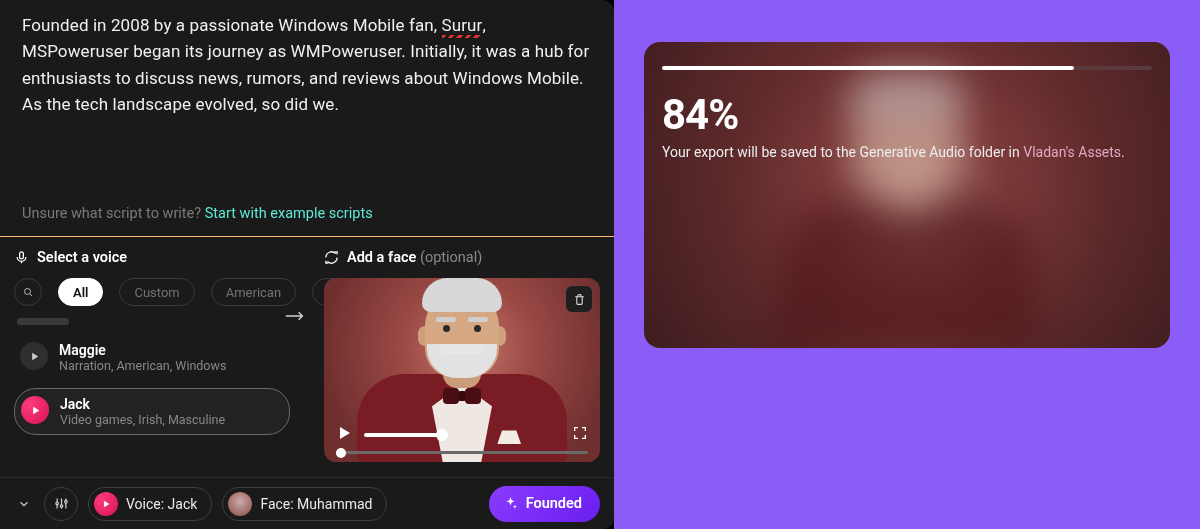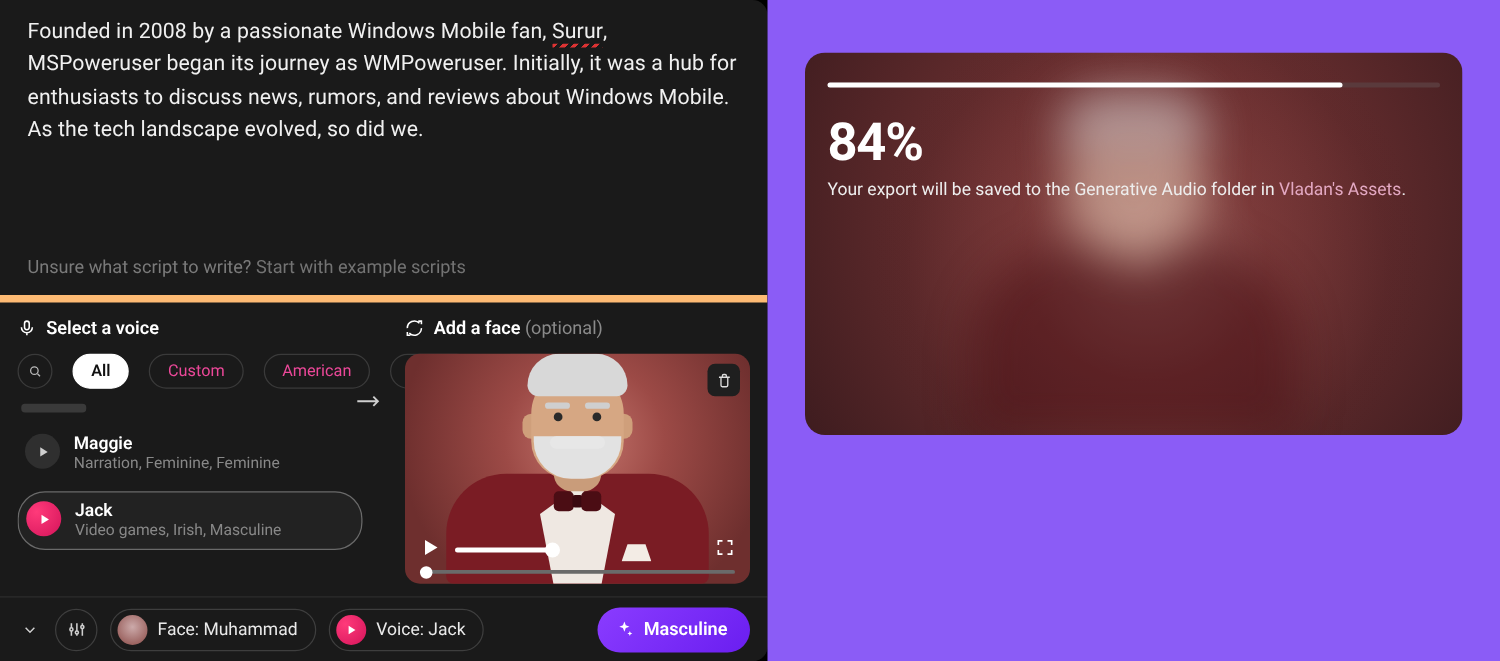--- a/index.html
+++ b/index.html
@@ -8,34 +8,34 @@
   .left { width: 614px; height: 100%; background: #1a1a1a; display: flex; flex-direction: column; border-radius: 0 12px 12px 0; overflow: hidden; }
   .right { flex: 1; height: 100%; background: #8b5cf6; position: relative; }
 
   
   .script-area { padding: 12px 22px 0 22px; }
   .script-text { font-size: 17px; line-height: 1.55; color: #f0f0f0; font-weight: 400; letter-spacing: .1px; }
   .surur { position: relative; }
   .surur::after { content:""; position:absolute; left:0; right:0; bottom:-3px; height:3px;
     background: repeating-linear-gradient(135deg,#d33 0 3px,transparent 3px 6px); }
   .hint-row { padding: 0 22px 14px 22px; font-size: 14.5px; color: #7a7a7a; margin-top: 88px; }
-  .hint-row .action { color: #737373; }
-
-  .panels { flex: 1; display: flex; border-top: 6px solid #fdba74; min-height: 0; }
+  .hint-row .action { color: #5eead4; }
+
+  .panels { flex: 1; display: flex; border-top: 1px solid #fdba74; min-height: 0; }
   .voice-panel { width: 310px; display: flex; flex-direction: column; padding: 12px 0 0 14px; }
   .face-panel  { flex: 1; padding: 12px 14px 0 14px; position: relative; }
 
   .panel-title { display: flex; align-items: center; gap: 8px; font-size: 14.5px; font-weight: 600; color: #fff; margin-bottom: 12px; }
   .panel-title svg { width: 15px; height: 15px; }
   .optional { color: #8a8a8a; font-weight: 400; }
 
   .chip-row { display: flex; align-items: center; gap: 16px; margin-bottom: 10px; position: relative; }
   .search-circle { width: 28px; height: 28px; border-radius: 50%; border: 1px solid #3a3a3a; display: flex; align-items: center; justify-content: center; flex-shrink: 0; }
   .search-circle svg { width: 12px; height: 12px; }
-  .chip { height: 28px; padding: 0 14px; border-radius: 14px; border: 1px solid #3a3a3a; font-size: 13px; color: #ec4899; display: flex; align-items: center; background: transparent; cursor: pointer; flex-shrink: 0; }
+  .chip { height: 28px; padding: 0 14px; border-radius: 14px; border: 1px solid #3a3a3a; font-size: 13px; color: #737373; display: flex; align-items: center; background: transparent; cursor: pointer; flex-shrink: 0; }
   .chip.active { background: #fff; color: #111; border-color: #fff; font-weight: 600; }
   .chip.fade { color: #4a4a4a; border-color: #2e2e2e; }
   .chip-arrow { position: absolute; right: 4px; top: 30px; color:#bdbdbd; }
   .chip-arrow svg { width:22px; height:14px; }
 
   .scroll-stub { width: 52px; height: 7px; background:#3a3a3a; border-radius:3px; margin: 2px 0 10px 3px; }
 
   .voice-list { flex:1; overflow:hidden; padding-right:20px; }
   .voice-item { display:flex; align-items:flex-start; gap:11px; padding:7px 10px 7px 6px; border-radius:22px; margin-bottom:8px; cursor:pointer; }
   .voice-item .play { width:28px; height:28px; border-radius:50%; background:#2f2f2f; display:flex; align-items:center; justify-content:center; flex-shrink:0; }
@@ -163,21 +163,21 @@
 
         <div class="voice-list">
           <div class="voice-item">
             <div class="play">
                 <svg viewBox="0 0 24 24" fill="#cfcfcf">
                   <path d="M7 4v16l13-8z"></path>
                 </svg>
               </div>
             <div class="voice-meta">
               <div class="vname">Maggie</div>
-              <div class="vtags">Narration, Feminine, Feminine</div>
+              <div class="vtags">Narration, American, Windows</div>
             </div>
           </div>
           <div class="voice-item selected">
             <div class="play">
                 <svg viewBox="0 0 24 24" fill="#fff">
                   <path d="M7 4v16l13-8z"></path>
                 </svg>
               </div>
             <div class="voice-meta">
               <div class="vname">Jack</div>
@@ -251,36 +251,36 @@
         </div>
       <div class="icon-pill">
           <svg viewBox="0 0 24 24" fill="none" stroke="#cfcfcf" stroke-width="2">
             <path d="M5 4v6M5 14v6M12 4v10M12 18v2M19 4v3M19 11v9"></path>
             <circle cx="5" cy="12" r="2"></circle>
             <circle cx="12" cy="16" r="2"></circle>
             <circle cx="19" cy="9" r="2"></circle>
           </svg>
         </div>
       <div class="sel-pill">
-        <div class="dot face"></div>
-        <span>Face: Muhammad</span>
-      </div>
-      <div class="sel-pill">
         <div class="dot voice">
             <svg viewBox="0 0 24 24" fill="#fff">
               <path d="M7 4v16l13-8z"></path>
             </svg>
           </div>
         <span>Voice: Jack</span>
       </div>
+      <div class="sel-pill">
+        <div class="dot face"></div>
+        <span>Face: Muhammad</span>
+      </div>
       <div class="generate">
         <svg viewBox="0 0 24 24" fill="#fff">
             <path d="M12 2l1.8 4.7L18.5 8.5 13.8 10.3 12 15l-1.8-4.7L5.5 8.5l4.7-1.8zM19 14l.9 2.3L22.2 17.2 19.9 18.1 19 20.4l-.9-2.3L15.8 17.2l2.3-.9z"></path>
           </svg>
-        <span>Masculine</span>
+        <span>Founded</span>
       </div>
     </div>
 
   </div>
 
   <div class="right">
     <div class="preview">
       <div class="blurman">
         <div class="bjacket"></div>
           <div class="bhead"></div>

